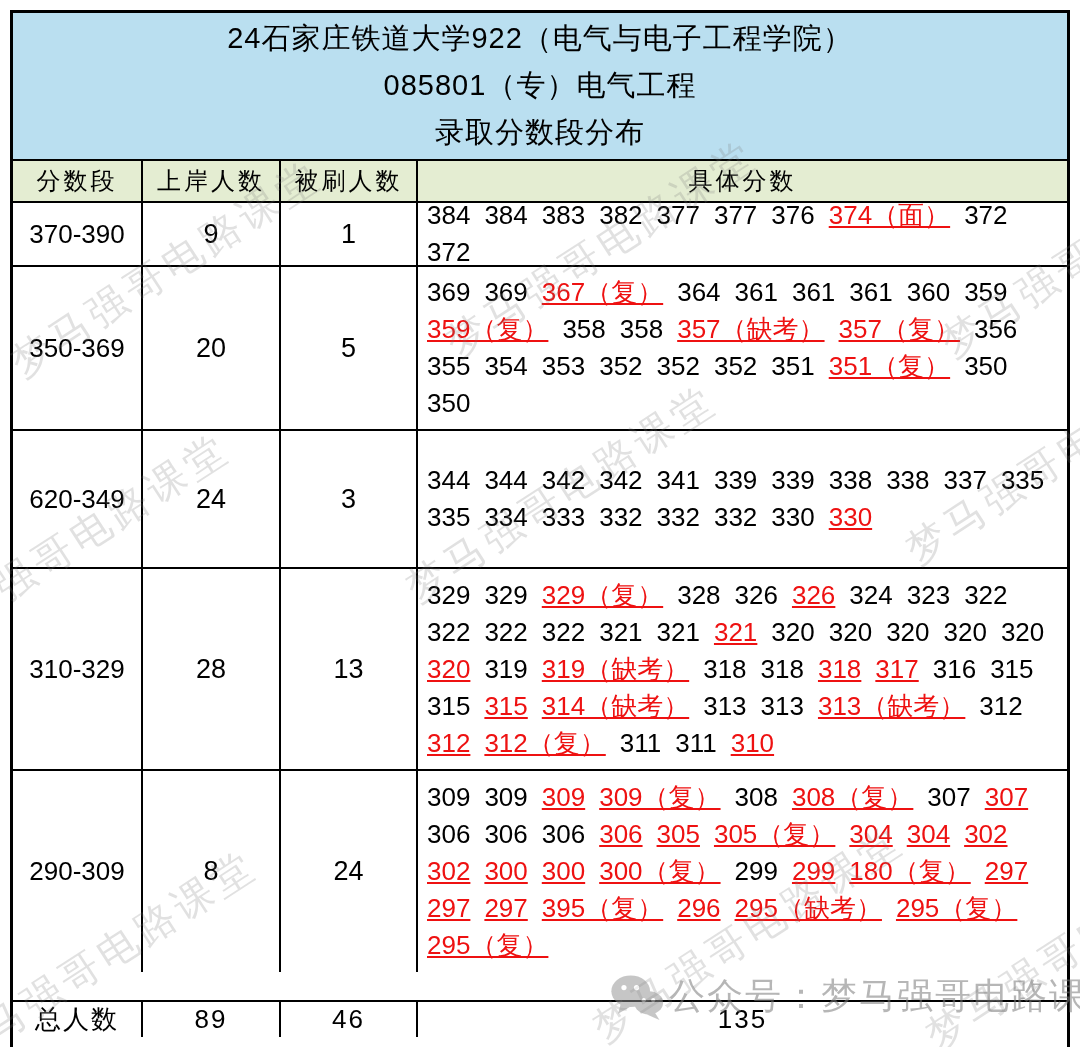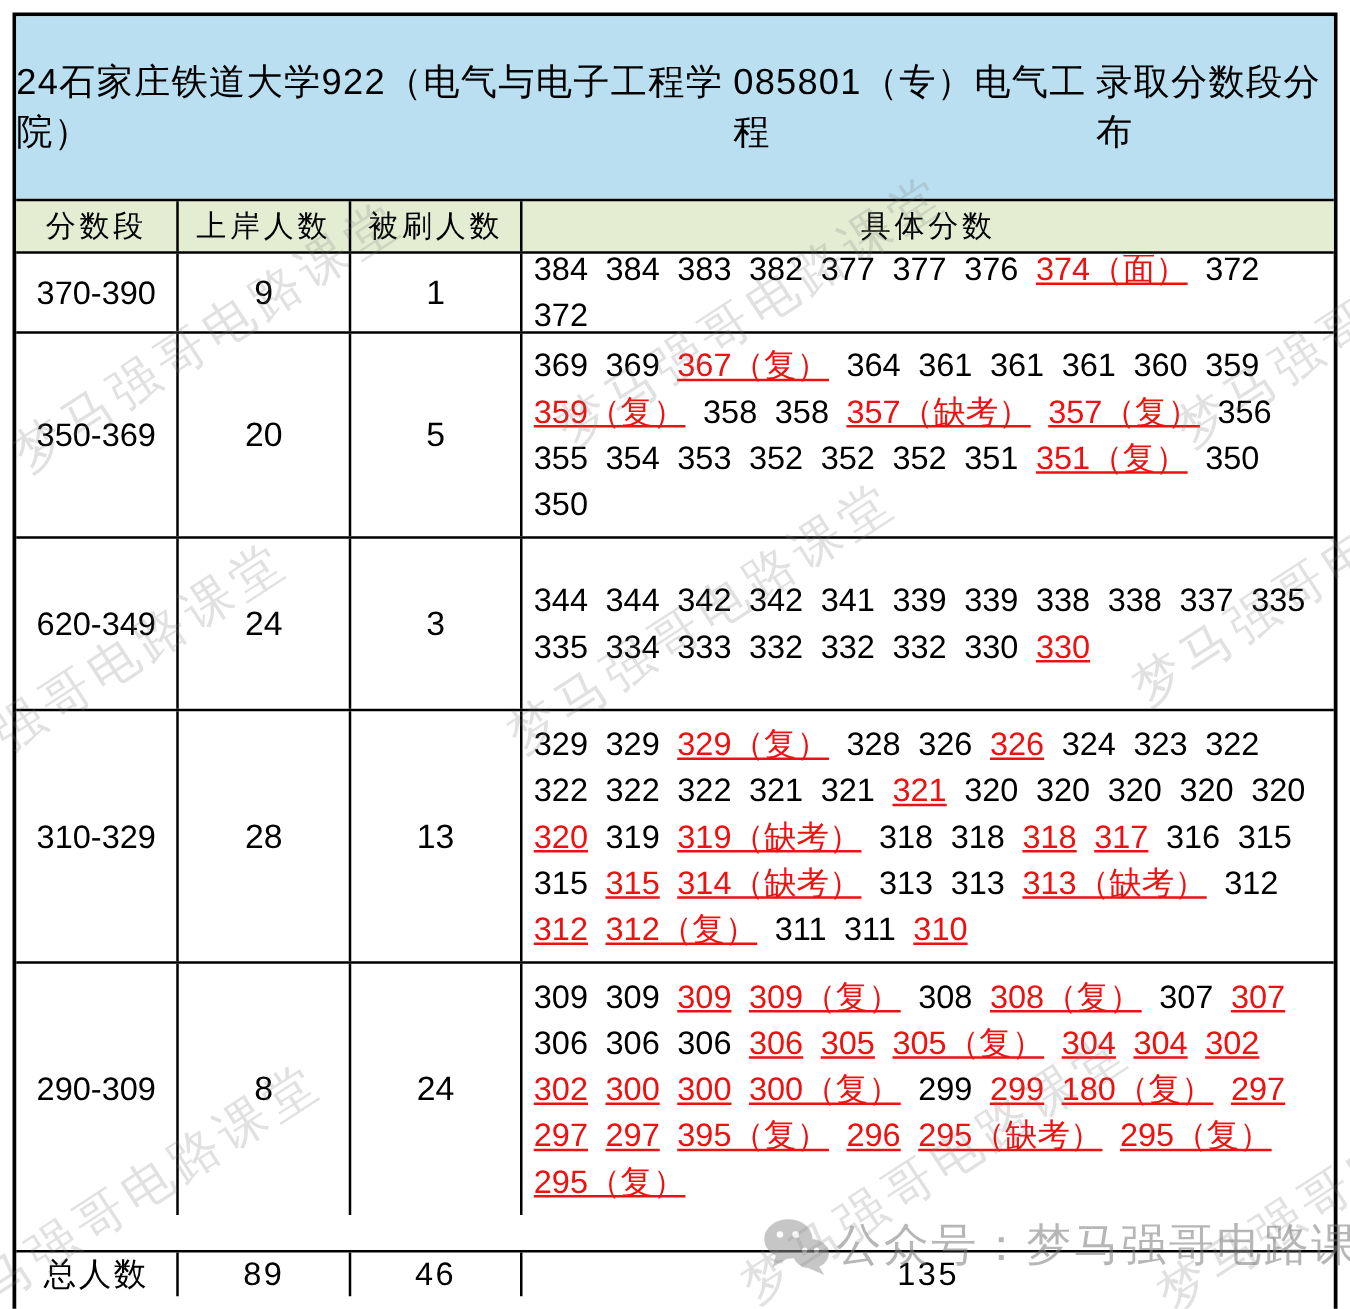--- a/index.html
+++ b/index.html
@@ -11,21 +11,21 @@
     --c-header-bg:#badff0;
     --c-colhead-bg:#e4edd2;
     --c-red:#ee1111;
   }
   .table {
     position:absolute; left:10px; top:10px; width:1060px;
     border:3px solid #000; border-bottom-width:4px; background:transparent;
   }
   .title-block {
     height:146px; background:var(--c-header-bg);
-    display:flex; flex-direction:row; align-items:center; justify-content:center; gap:7px;
+    display:flex; flex-direction:column; align-items:center; justify-content:center; gap:7px;
   }
   .title-line { font-size:29px; letter-spacing:1px; }
   .grid-row { display:grid; grid-template-columns:128px 138px 137px 1fr; border-top:2px solid #000; }
   .cell { display:flex; align-items:center; justify-content:center; }
   .cell + .cell { border-left:2px solid #000;text-align:center; }
   .colhead { height:42px; background:var(--c-colhead-bg); }
   .colhead .cell { font-size:24px; letter-spacing:3px; }
   .band-row:nth-of-type(1){ height:64px; }
   .band-row:nth-of-type(2){ height:164px; }
   .band-row:nth-of-type(3){ height:138px; }

